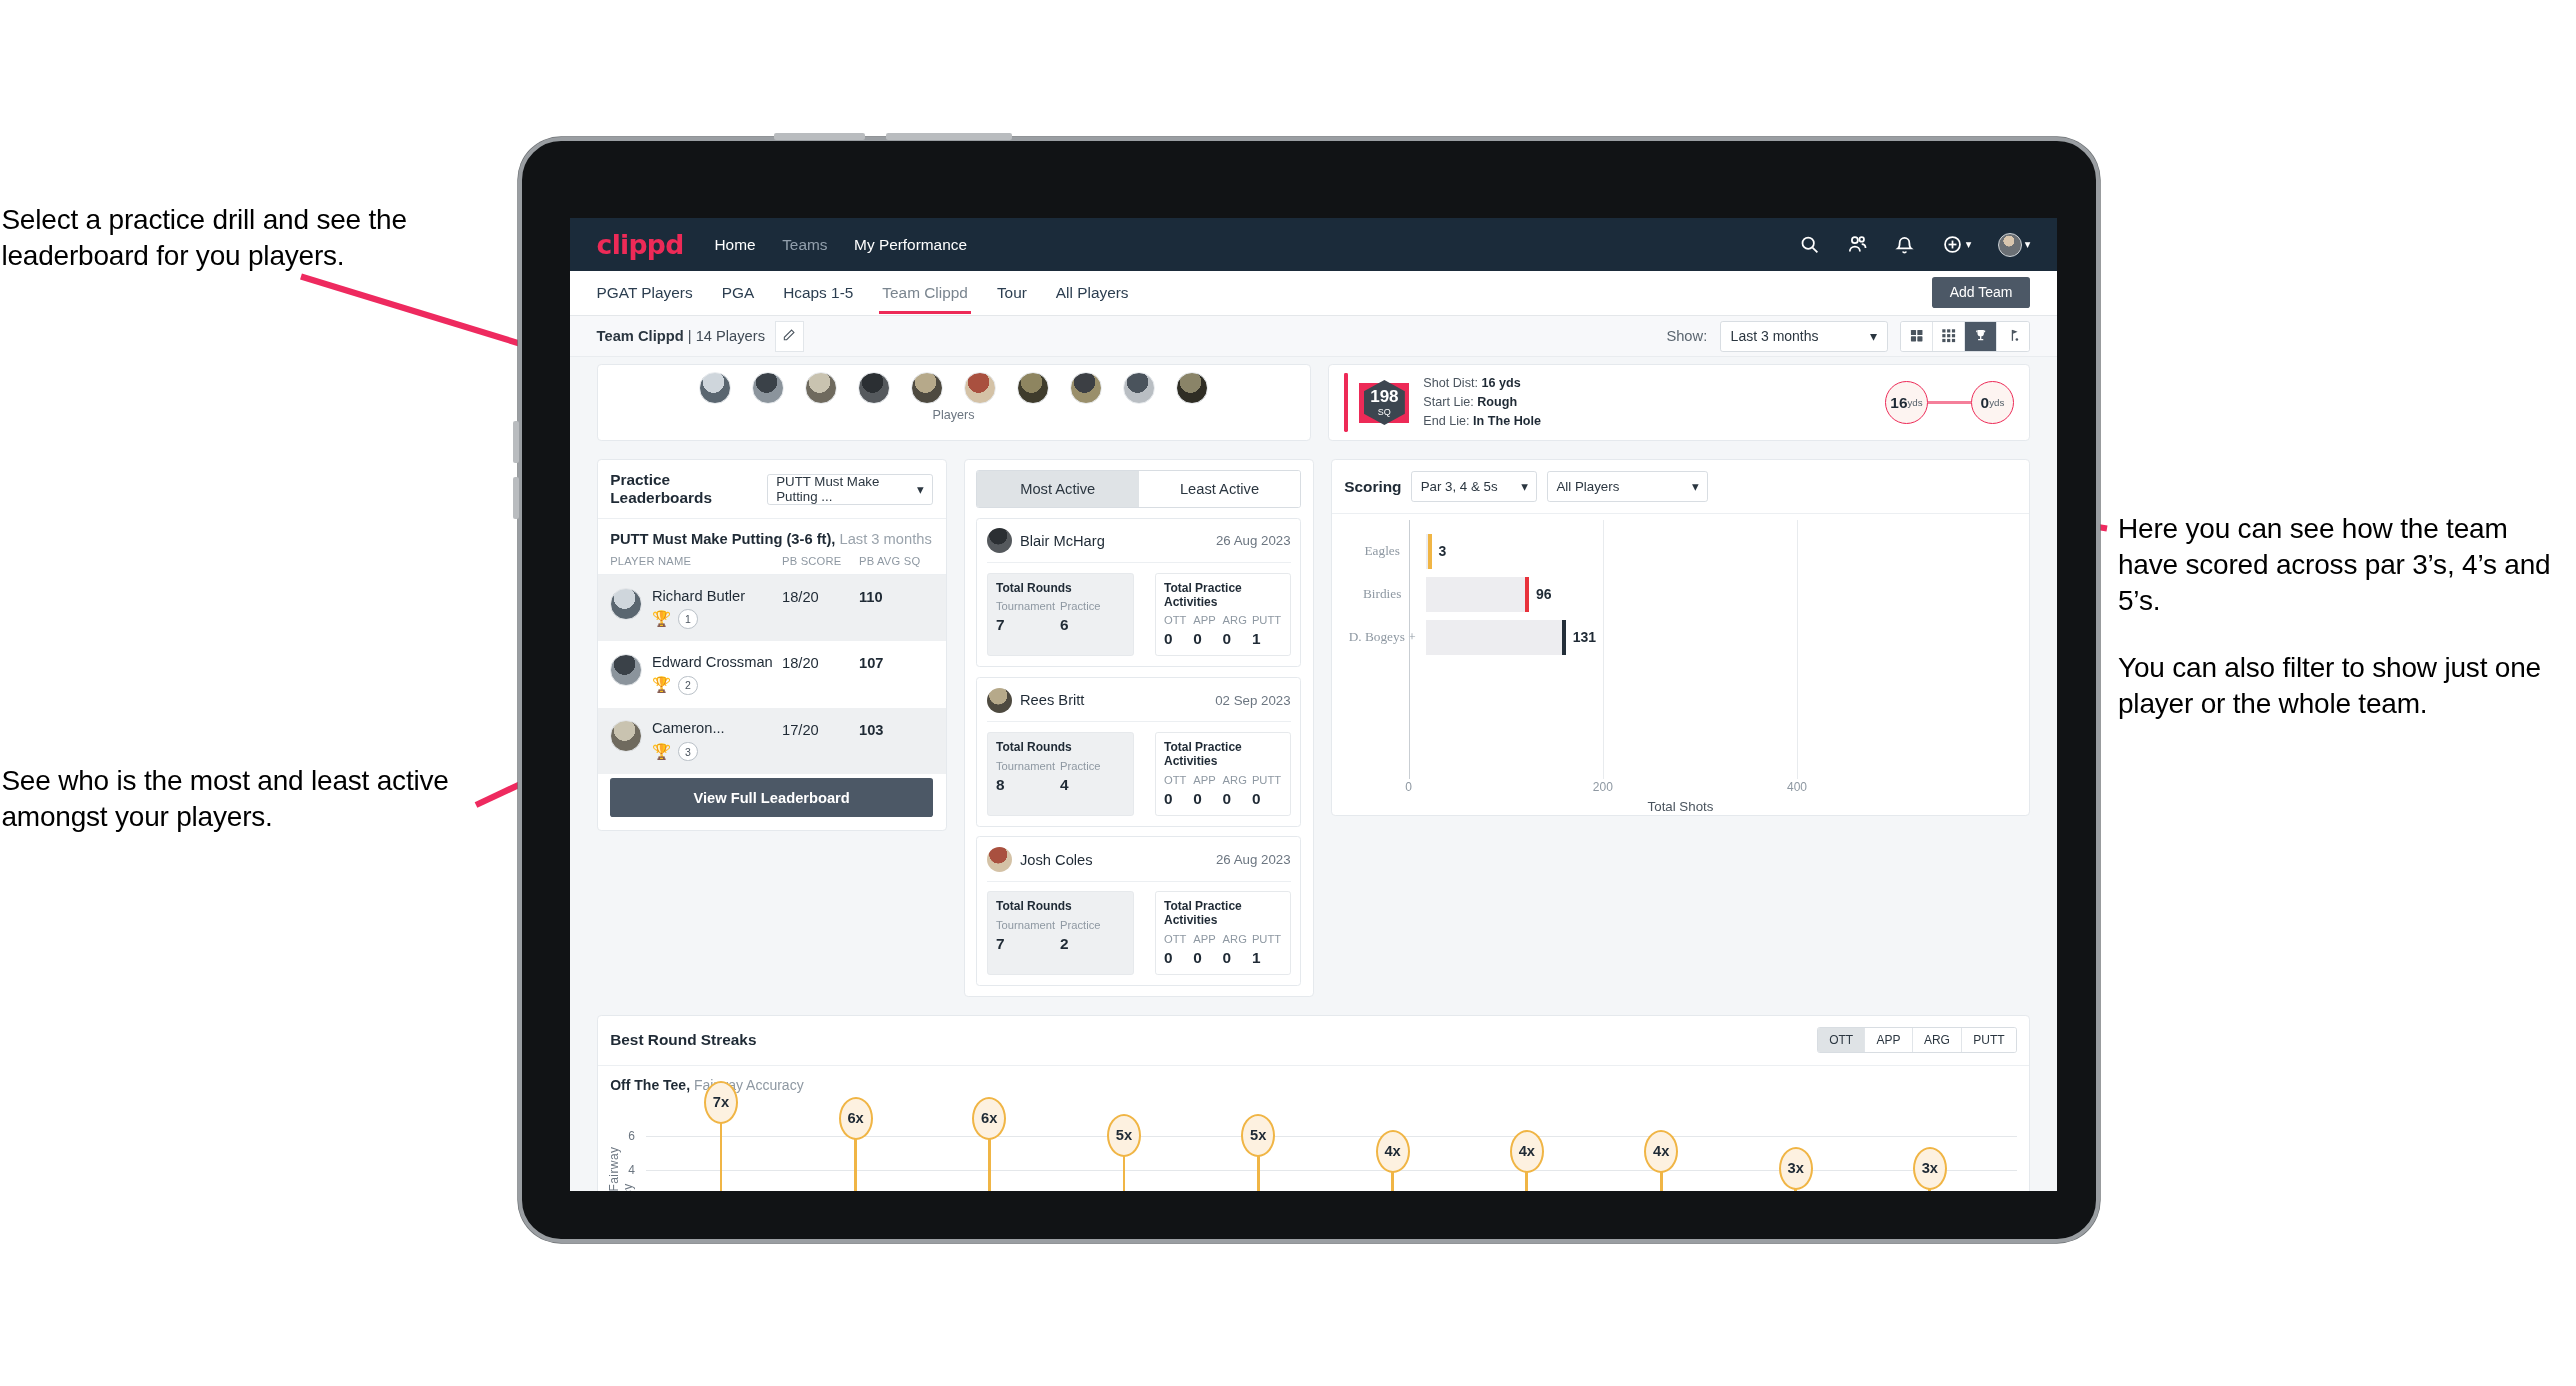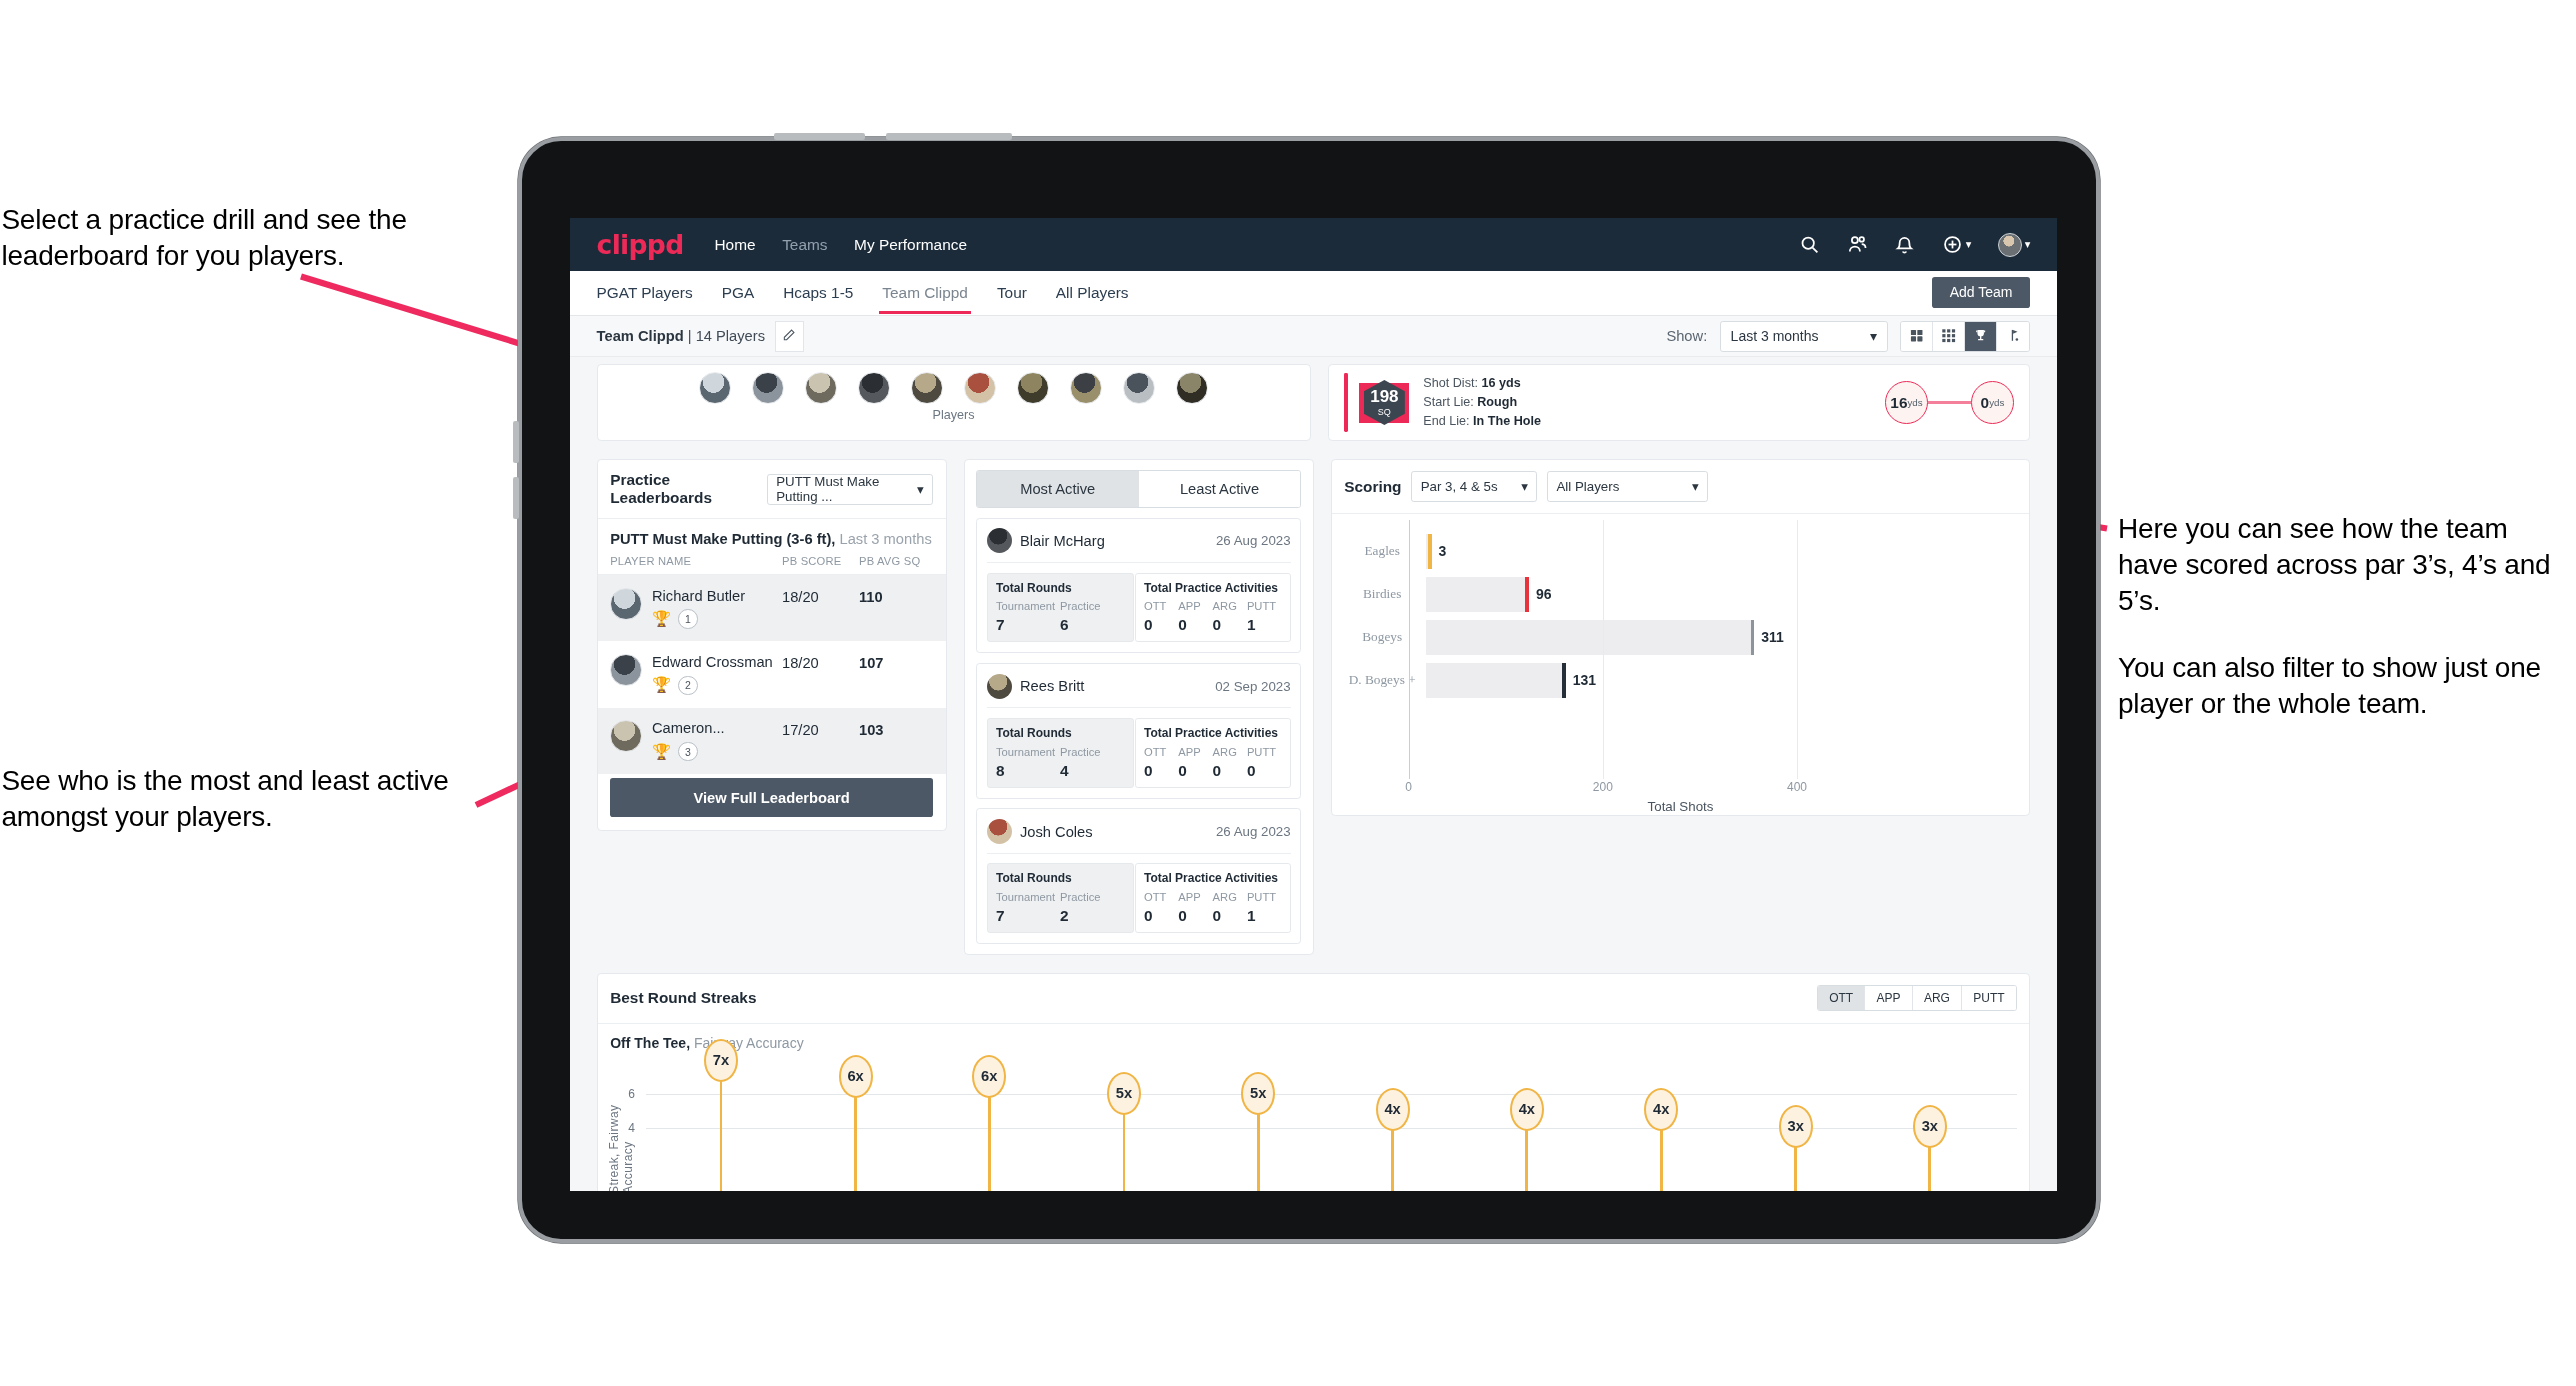--- a/index.html
+++ b/index.html
@@ -183,21 +183,21 @@
 
   
   #active-tabs { display:flex; margin:9.8px 11.2px 0; border:0.7px solid #d8dde2; border-radius:2.8px; overflow:hidden; }
   .atab { flex:1; height:36px; display:flex;align-items:center;justify-content:center; font-size:14.7px; color:#2b3640; background:#fff; }
   .atab.on { background:#dfe3e6; }
   .act-item { margin:9.8px 11.2px; border:0.7px solid #e5e9ed; border-radius:3.5px; padding:9.8px; }
   .act-top { display:flex; align-items:center; padding-bottom:8.4px; border-bottom:0.7px solid #eceff2; }
   .act-av { width:25px;height:25px;border-radius:50%;margin-right:8.4px; }
   .act-name { font-size:14.7px;color:#1f2a35; }
   .act-date { margin-left:auto; font-size:13.3px; color:#6c7681; }
-  .act-stats { display:flex; gap:1px; margin-top:9.8px; }
+  .act-stats { display:flex; gap:21px; margin-top:9.8px; }
   .stat-box { border:0.7px solid #e6e9ec; border-radius:2.8px; padding:7px 8.4px; }
   .stat-box.grey { background:#eef0f2; border-color:#e6e9ec; flex:0 0 147px;}
   .stat-box.plain { flex:1; }
   .stat-title { font-size:12px; font-weight:700; color:#1f2a35; margin-bottom:5.6px; }
   .stat-cols { display:flex; }
   .stat-col { flex:1; }
   .stat-col .lbl { font-size:11.2px; color:#8e98a2; margin-bottom:4.2px;}
   .stat-col .val { font-size:15.4px; font-weight:700; color:#1f2a35;}
 
   
@@ -663,29 +663,20 @@
                 <div class="sc-row">
     <div class="sc-label">Birdies</div>
     <div class="sc-track">
       <div class="sc-bar" style="width:17.142857142857142%">
         <div class="sc-cap" style="background:#e8323c"></div>
       </div>
       <div class="sc-val">96</div>
     </div>
                 </div>
                 <div class="sc-row">
-    <div class="sc-label">Bogeys</div>
-    <div class="sc-track">
-      <div class="sc-bar" style="width:55.53571428571429%">
-        <div class="sc-cap" style="background:#8d949b"></div>
-      </div>
-      <div class="sc-val">311</div>
-    </div>
-                </div>
-                <div class="sc-row">
     <div class="sc-label">D. Bogeys +</div>
     <div class="sc-track">
       <div class="sc-bar" style="width:23.392857142857142%">
         <div class="sc-cap" style="background:#242f3a"></div>
       </div>
       <div class="sc-val">131</div>
     </div>
                 </div>
               </div>
             <div id="sc-axis">

